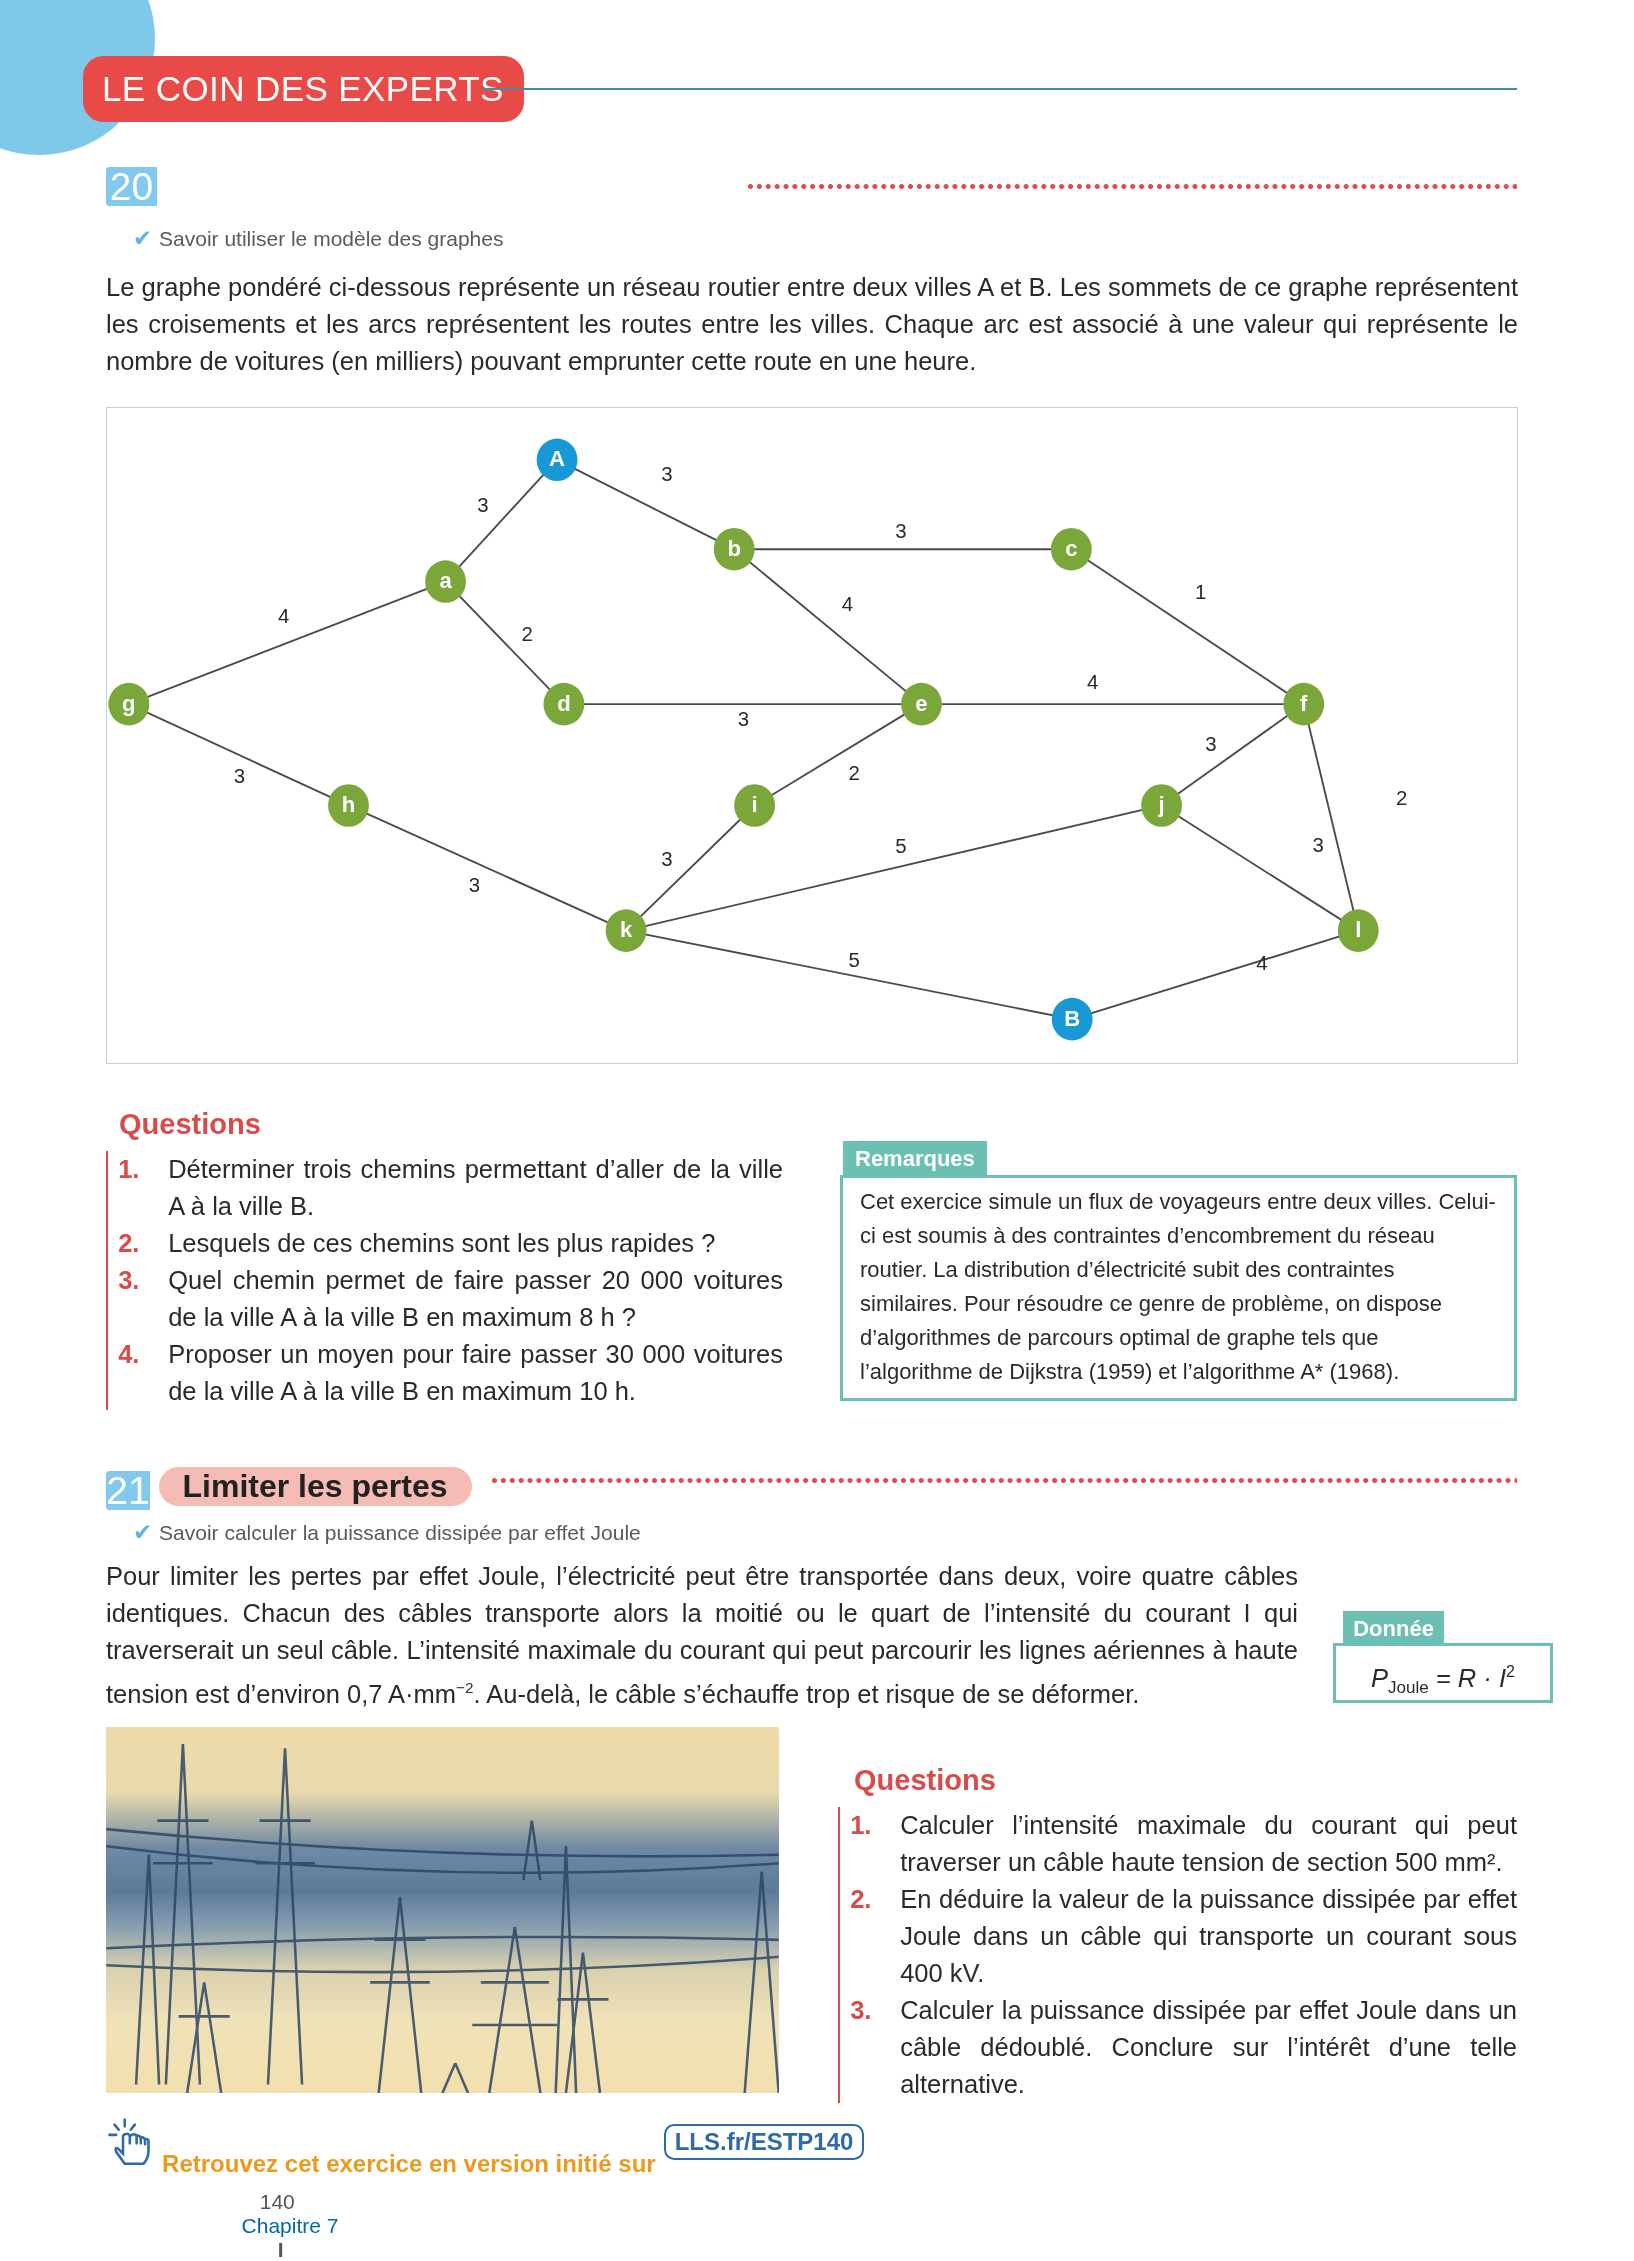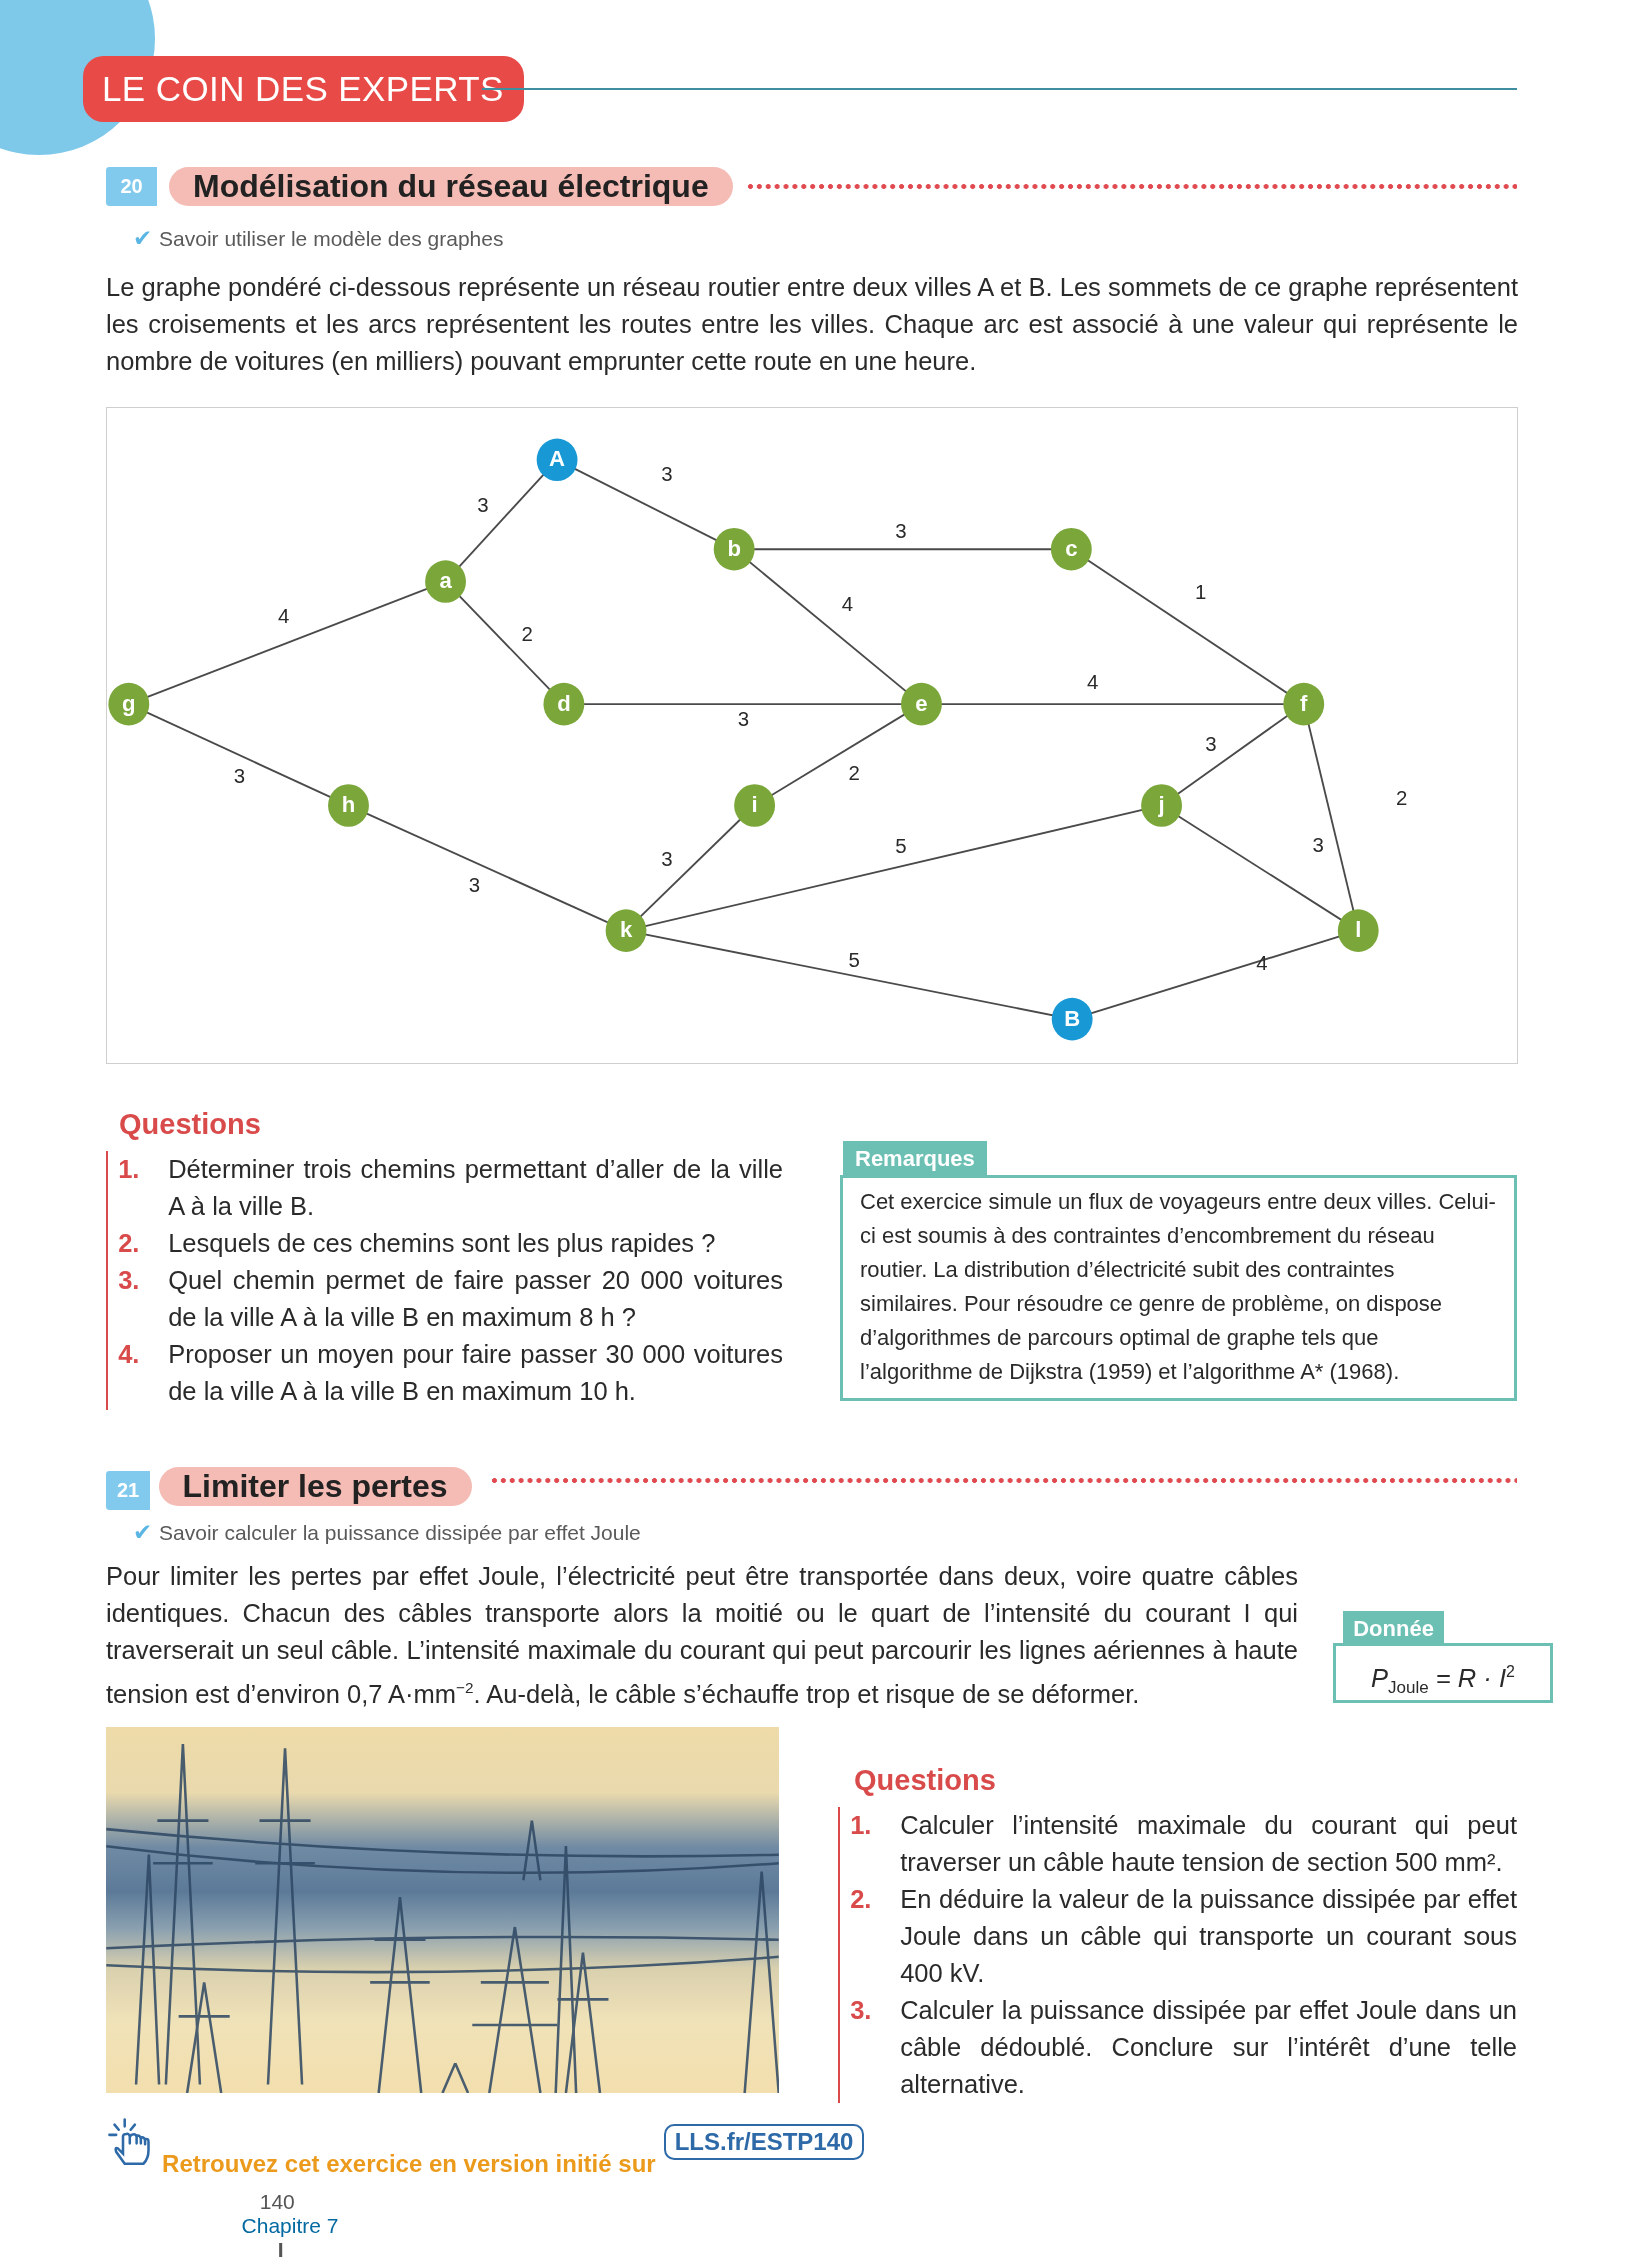--- a/index.html
+++ b/index.html
@@ -3,21 +3,21 @@
 <meta charset="utf-8">
 <style>
   * { box-sizing: border-box; margin: 0; padding: 0; }
   html, body { width: 1635px; height: 2261px; background: #ffffff; overflow: hidden; }
   body { position: relative; font-family: "Liberation Sans", sans-serif; color: #2a2a2a; }
   .abs { position: absolute; }
   .corner-circle { left: -77px; top: -77px; width: 232px; height: 232px; border-radius: 50%; background: #7ec8ea; }
   .section-pill { left: 83px; top: 56px; height: 66px; padding: 0 20.4px 0 19px; background: #e84a47; border-radius: 20.4px; color: #fff; font-size: 35px; line-height: 66px; letter-spacing: 0.4px; white-space: nowrap; }
   .section-rule { left: 482px; top: 88px; width: 1035px; height: 1.7px; background: #3f8fa0; }
 
-  .ex-num { height: 39px; width: 51px; background: #82c9ee; color: #fff; font-weight: bold; font-size: 20px; line-height: 39px; text-align: center; border-radius: 3.4px 0 0 3.4px; }
+  .ex-num { height: 39px; width: 51px; background: #82c9ee; color: #fff; font-weight: normal; font-size: 39px; line-height: 39px; text-align: center; border-radius: 3.4px 0 0 3.4px; }
   .ex-title { height: 39px; padding: 0 24px; background: #f4bcb4; border-radius: 19.6px; font-weight: bold; font-size: 32px; line-height: 39px; color: #222; white-space: nowrap; }
   .dots { height: 5.1px; background-image: radial-gradient(circle, #e04a50 2.2px, transparent 2.6px); background-size: 8.9px 5.1px; background-repeat: repeat-x; }
   .skill { font-size: 21px; color: #5a5a5a; white-space: nowrap; }
   .skill .check { color: #5bb6e4; margin-right: 6.8px; font-size: 23px; }
   .para { font-size: 25.5px; line-height: 37px; color: #2a2a2a; text-align: justify; }
 
   .graph-box { left: 106px; top: 407px; width: 1412px; height: 657px; border: 1.7px solid #cfcfcf; background: #fff; }
   .graph-box svg { position: absolute; left: -1.7px; top: -1.7px; }
 
   .q-title { font-weight: bold; font-size: 29px; color: #d94b4b; }
@@ -43,21 +43,20 @@
 </style>
 </head>
 <body>
 
 <div class="abs corner-circle"></div>
 <div class="abs section-pill">LE COIN DES EXPERTS</div>
 <div class="abs section-rule"></div>
 
 <div class="abs" style="left:106px; top:167px; display:flex; align-items:center;">
   <div class="ex-num">20</div>
-  <div class="ex-title" style="margin-left:12px;">Modélisation du réseau électrique</div>
 </div>
 <div class="abs dots" style="left:746px; top:184px; width:771px;"></div>
 
 <div class="abs skill" style="left:133px; top:225px;">
   <span class="check">✔</span><span>Savoir utiliser le modèle des graphes</span>
 </div>
 
 <div class="abs para" style="left:106px; top:269px; width:1412px;">Le graphe pondéré ci-dessous représente un réseau routier entre deux villes A et B. Les sommets de ce graphe représentent les croisements et les arcs représentent les routes entre les villes. Chaque arc est associé à une valeur qui représente le nombre de voitures (en milliers) pouvant emprunter cette route en une heure.</div>
 
 <div class="abs graph-box">

